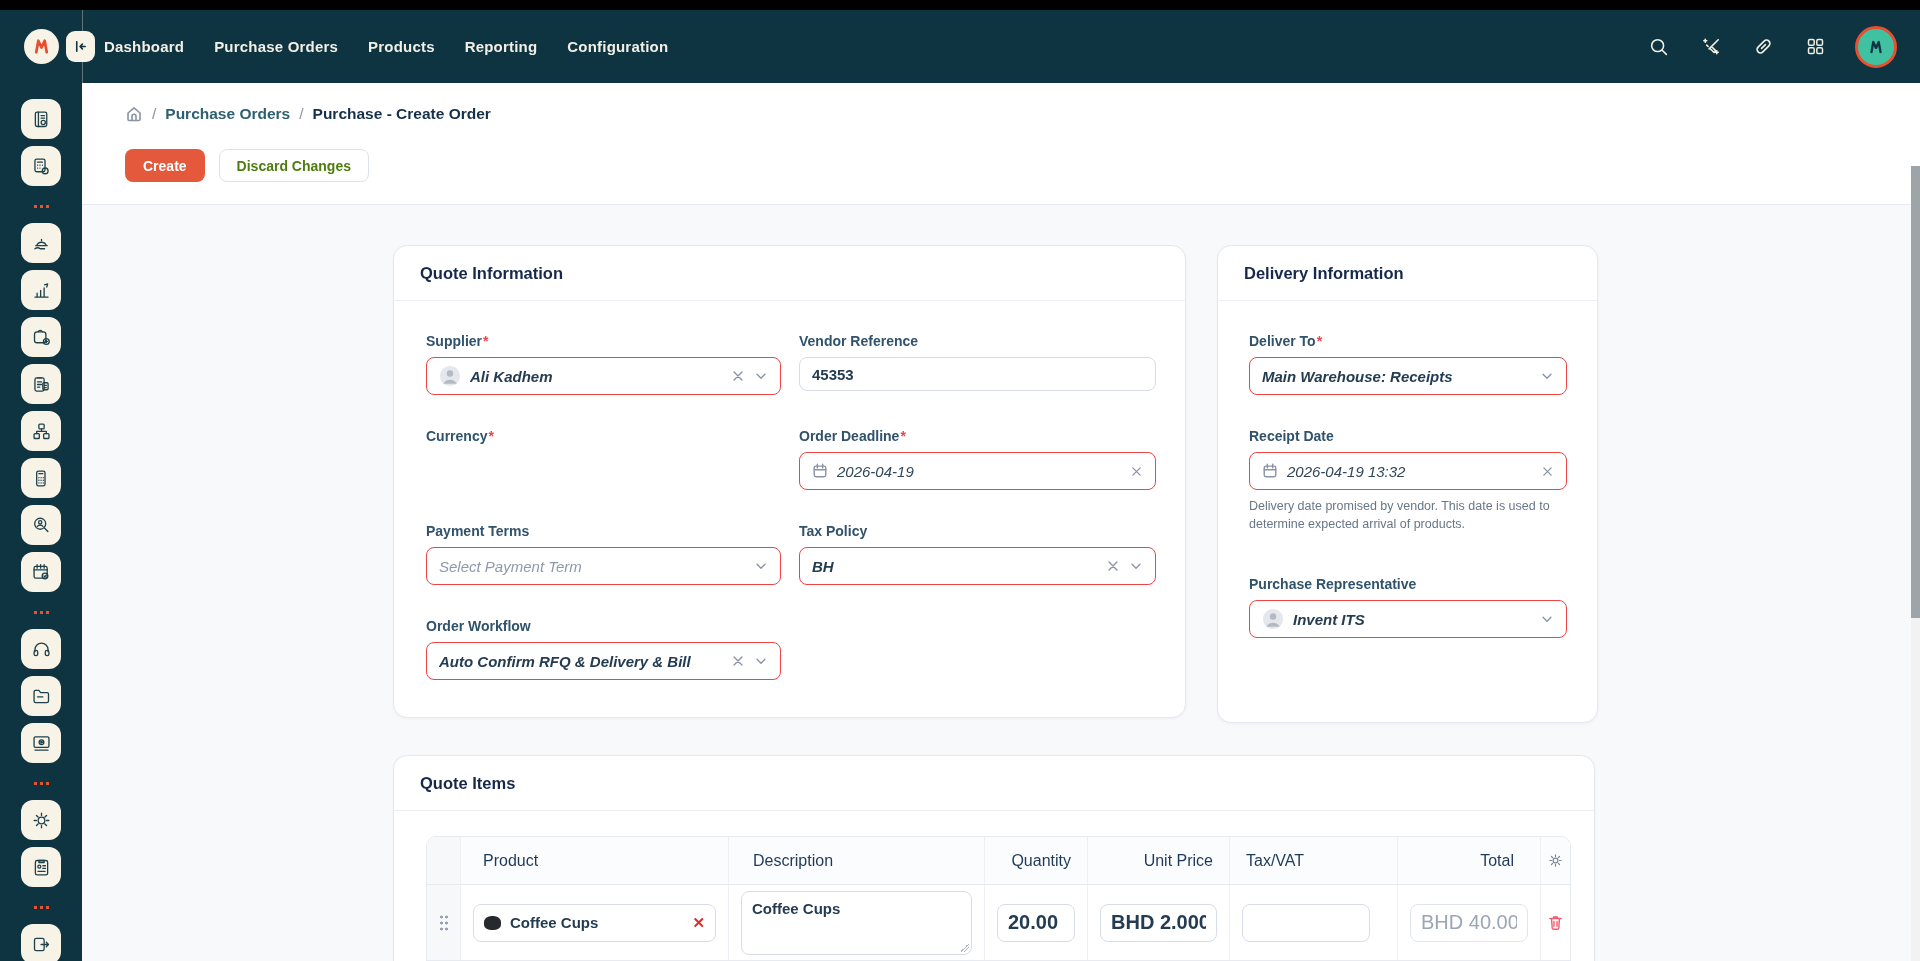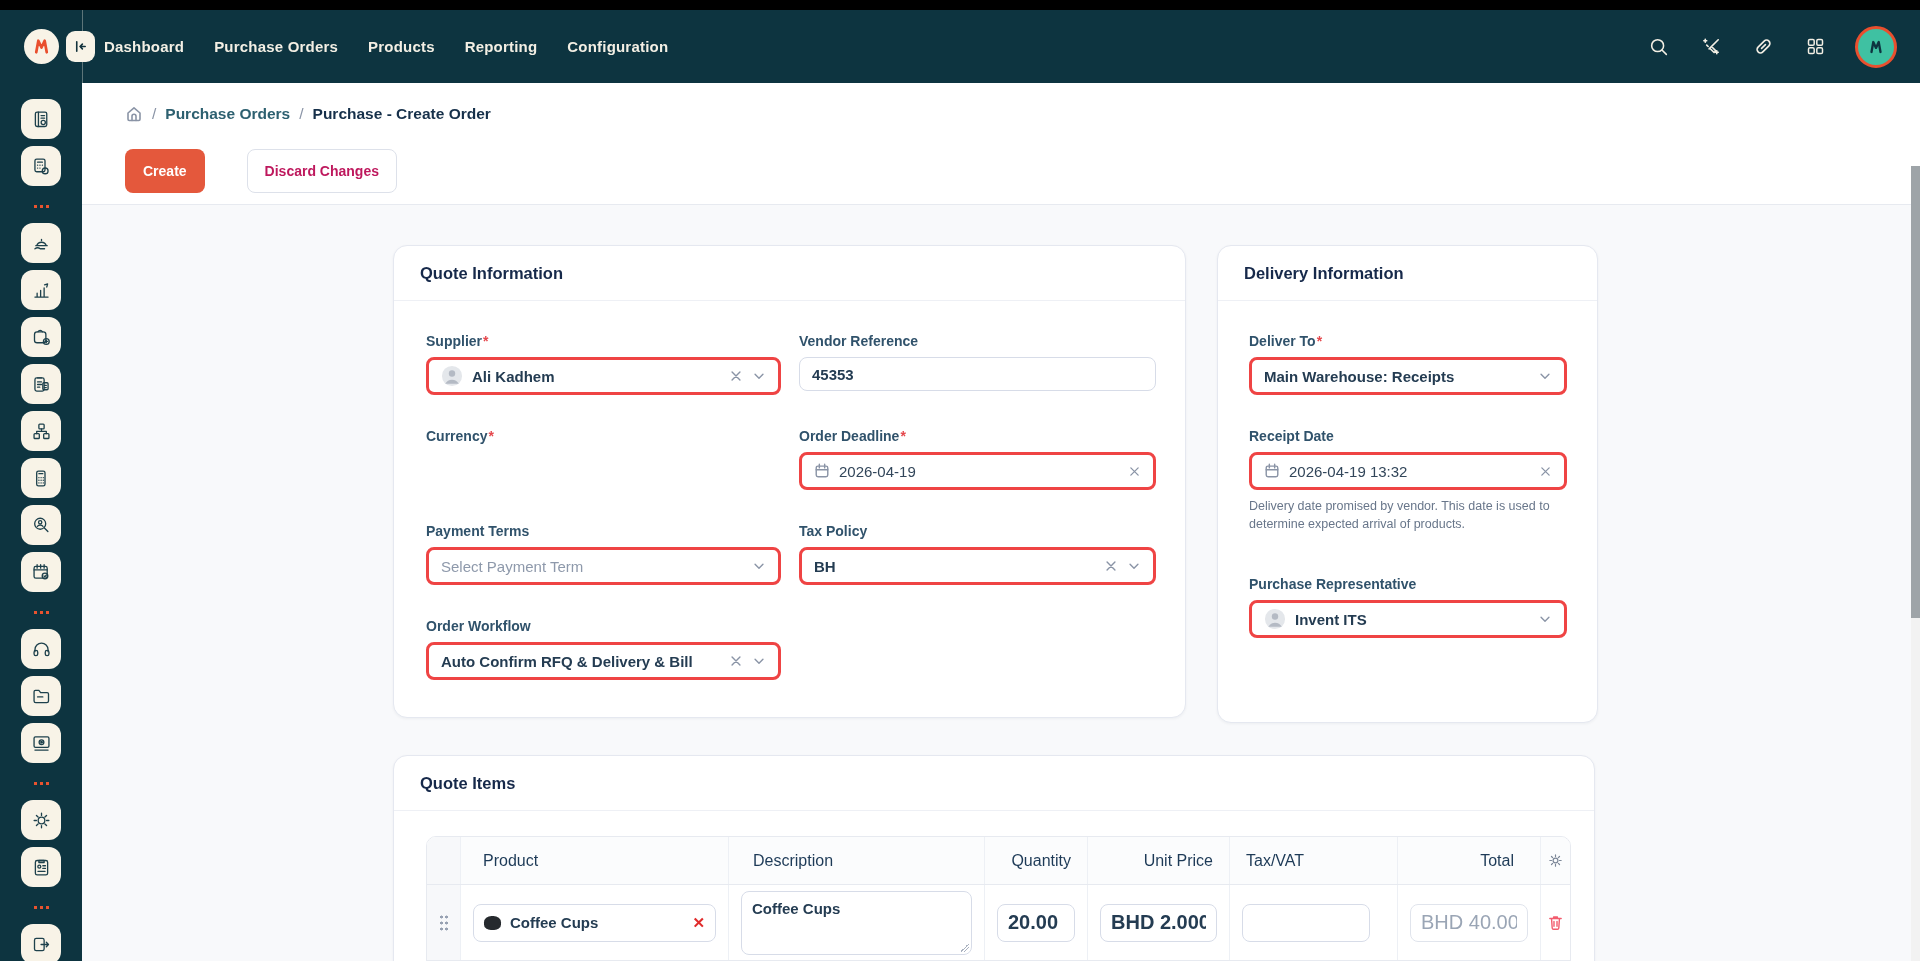--- a/index.html
+++ b/index.html
@@ -31,40 +31,40 @@
   .sdiv { width:15px; height:3px; margin:12px 0 15px 0; flex:0 0 auto;
     background-image:repeating-linear-gradient(90deg,#e8532f 0 3px,transparent 3px 6px); }
   
   .content { position:absolute; left:82px; top:83px; width:1838px; height:878px; background:#f8f9fb; }
   .crumb-band { position:absolute; left:0; top:0; width:100%; height:122px; background:#fff; border-bottom:1px solid #e7eaf0; }
   .breadcrumb { position:absolute; left:43px; top:22px; display:flex; align-items:center; gap:9px; font-size:15.5px; }
   .crumb-sep { color:#8a94a6; font-weight:400; }
   .crumb-link { color:#2d6070; font-weight:600; cursor:pointer; }
   .crumb-current { color:#16304a; font-weight:700; }
   .action-row { position:absolute; left:43px; top:66px; display:flex; gap:14px; }
-  .btn { height:44px; border-radius:8px; font-size:14px; font-weight:600; padding:0 17px; cursor:pointer;
+  .btn { height:33px; border-radius:8px; font-size:14px; font-weight:600; padding:0 17px; cursor:pointer;
     display:flex; align-items:center; border:1px solid transparent; font-family:"Liberation Sans",sans-serif; }
   .btn-primary { background:#e4583c; color:#fff; }
-  .btn-secondary { background:#fff; color:#be185d; border-color:#dde1ea;margin-left:28px; }
+  .btn-secondary { background:#fff; color:#4d7c0f; border-color:#dde1ea; }
   
   .panel { position:absolute; background:#fff; border:1px solid #e5e8f0; border-radius:14px;
     box-shadow:0 1px 3px rgba(16,30,54,.05); }
   .panel-quote { left:311px; top:162px; width:793px; height:473px; }
   .panel-delivery { left:1135px; top:162px; width:381px; height:478px; }
   .panel-items { left:311px; top:672px; width:1202px; height:400px; }
   .panel-head { height:55px; border-bottom:1px solid #eef0f5; display:flex; align-items:center; padding:0 26px; }
   .panel-title { font-size:16.5px; font-weight:700; color:#16294a; }
   
   .fgrid { padding:32px 31px 0 32px; display:grid; grid-template-columns:355px 357px; column-gap:18px; row-gap:33px; }
   .fcol  { padding:32px 30px 0 31px; }
   .field {}
   .flabel { font-size:14px; font-weight:700; color:#30526b; margin-bottom:8px; }
   .req { color:#e5484d; margin-left:1px; }
-  .fctl { height:38px; border:3px solid #ef4444; border-radius:8px; background:#fff;
-    display:flex; align-items:center; padding:0 12px; gap:9px; font-size:15px; color:#243c52; cursor:pointer; }
+  .fctl { height:38px; border:1px solid #ef4444; border-radius:8px; background:#fff;
+    display:flex; align-items:center; padding:0 12px; gap:9px; font-size:15px; color:#243c52; cursor:pointer;font-style:italic; }
   .fctl .grow { flex:1; font-weight:600; overflow:hidden; white-space:nowrap; }
   .fctl .ph { color:#8e99ab; font-weight:500; }
   .fctl .dateval { font-weight:500; color:#32465a; }
   input.finput { width:100%; height:34px; border:1px solid #d7dce8; border-radius:8px; padding:0 12px;
     font-size:15px; font-weight:600; color:#243c52; font-family:"Liberation Sans",sans-serif; outline:none; }
   .help { margin-top:8px; font-size:12.5px; line-height:1.4; color:#68768a; }
   .clear-x, .chev { display:flex; align-items:center; cursor:pointer; flex:0 0 auto; }
   .avatar-mini { width:22px; height:22px; flex:0 0 auto; }
   .mt-row2 { margin-top:33px; }
   .mt-row3 { margin-top:43px; }

